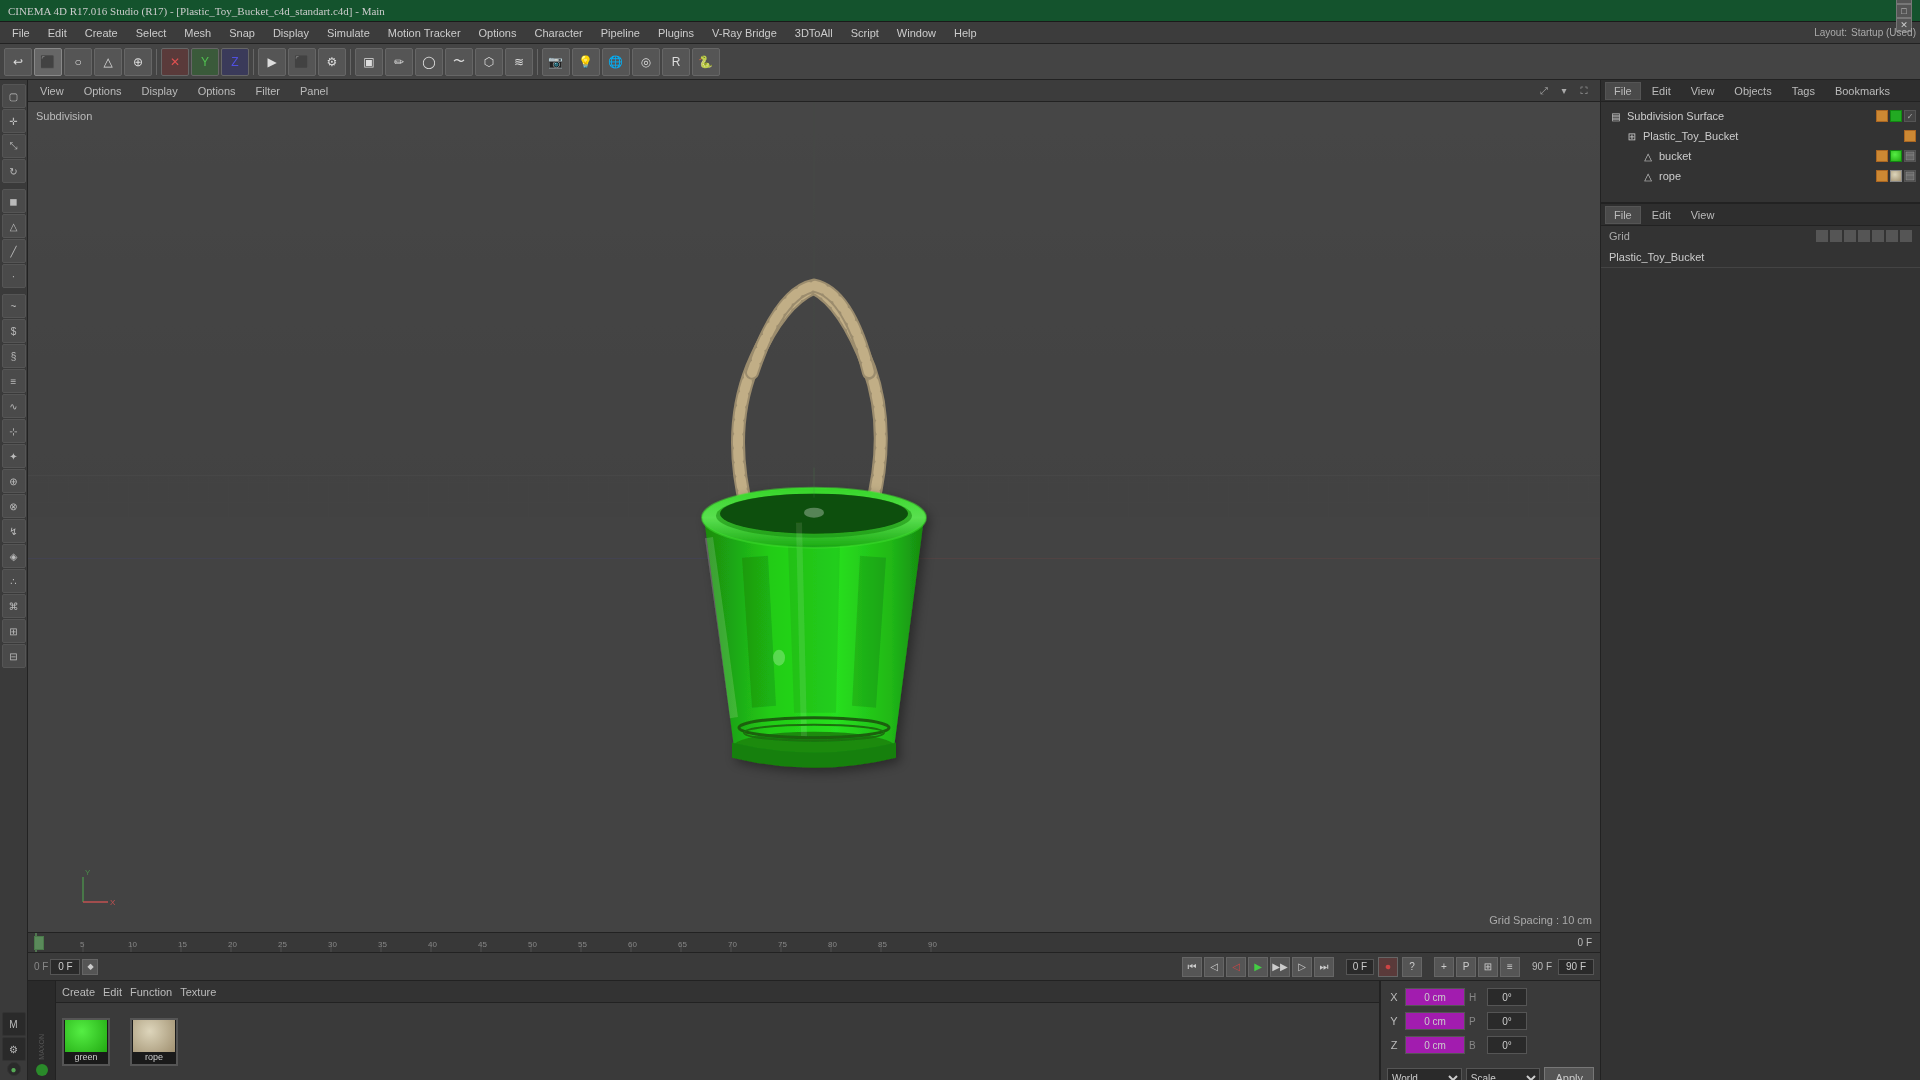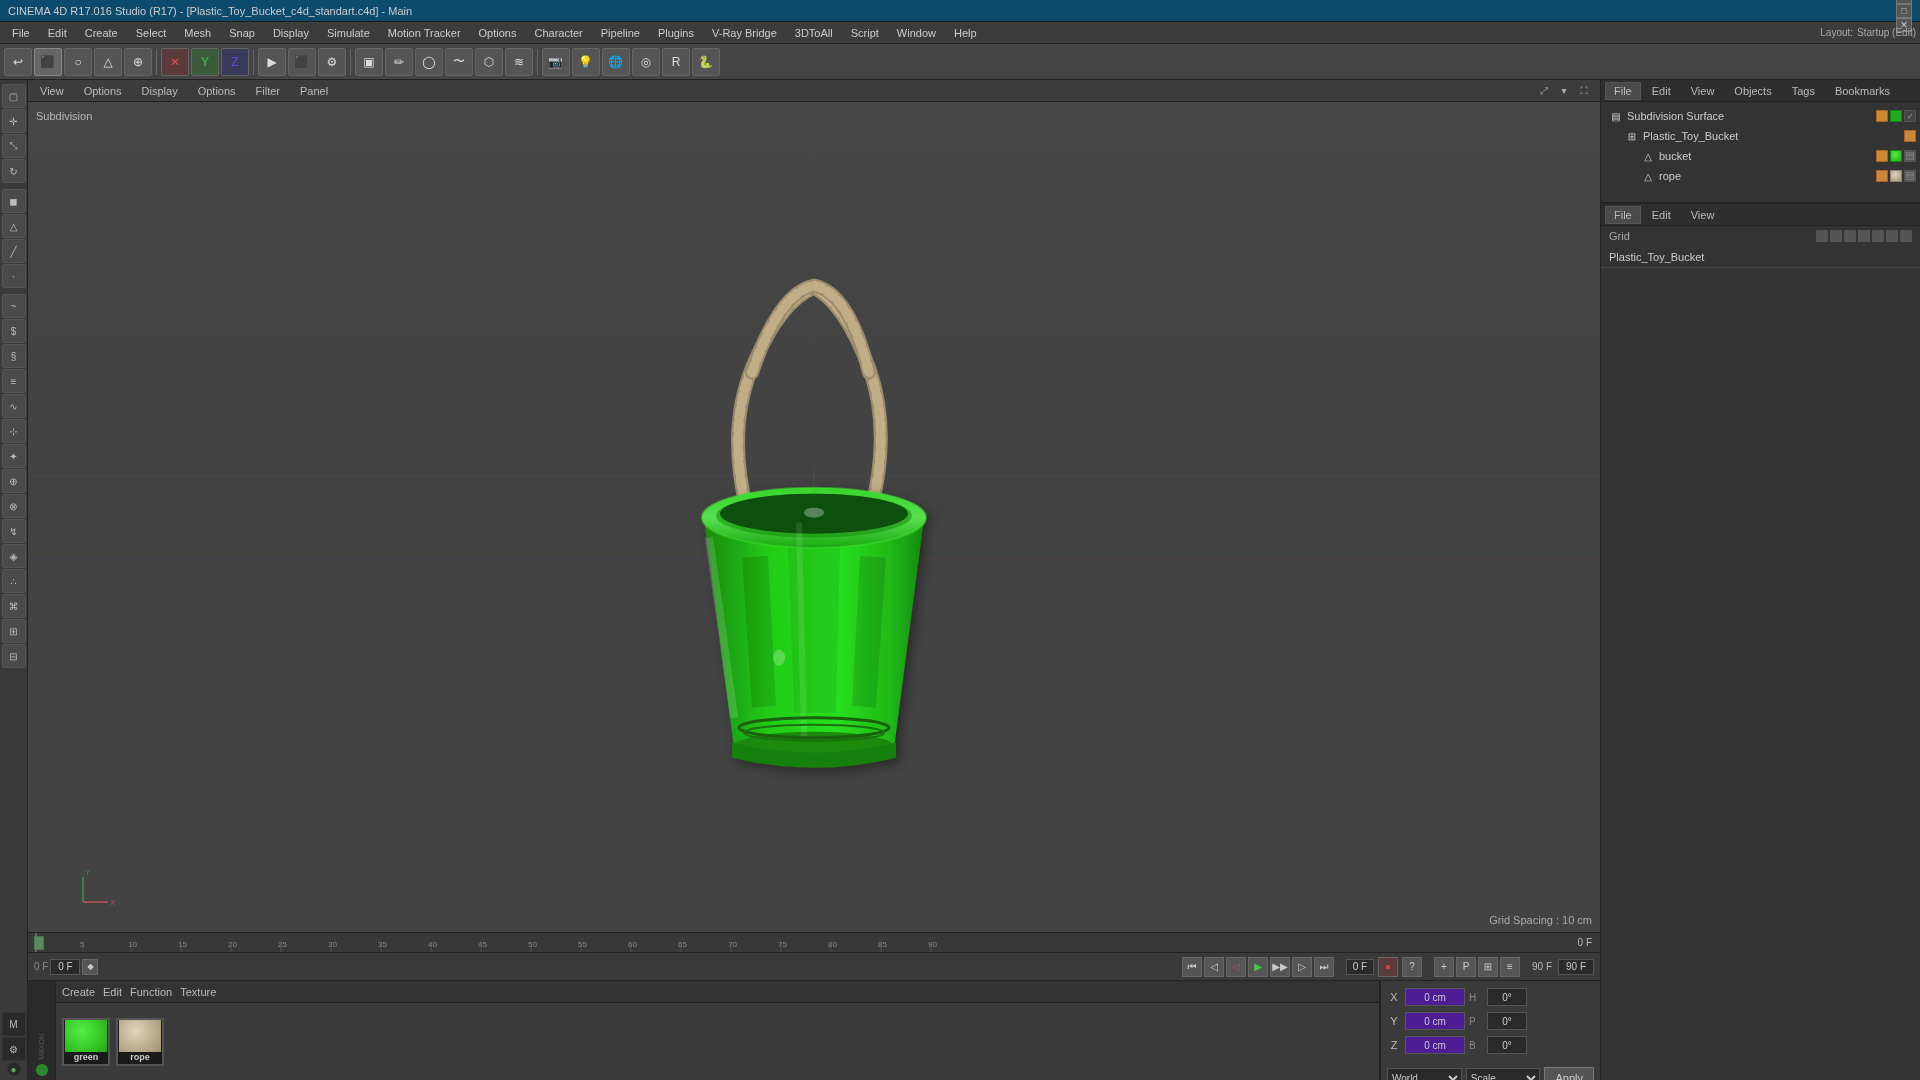--- a/index.html
+++ b/index.html
@@ -11,26 +11,27 @@
       font-family: Arial, sans-serif;
       font-size: 11px;
       color: #ccc;
       user-select: none;
     }
 
     
     #title-bar {
       width: 100%;
       height: 22px;
-      background: #0c4a6e;
+      background: #14532d;
       display: flex;
       align-items: center;
       justify-content: space-between;
       padding: 0 8px;
       border-bottom: 1px solid #1a1a1a;
+      font-family: Liberation Serif, serif;
     }
     .tb-btn {
       width: 16px;
       height: 14px;
       background: #555;
       border: 1px solid #777;
       display: flex;
       align-items: center;
       justify-content: center;
       font-size: 9px;
@@ -301,23 +302,22 @@
     .mat-tb-item {
       font-size: 11px;
       color: #bbb;
       cursor: pointer;
     }
     #mat-area {
       flex: 1;
       display: flex;
       align-items: center;
       padding: 6px;
-      gap: 6px;
+      gap: 20px;
       background: #3a3a3a;
-      font-weight: bold;
     }
     .mat-swatch {
       width: 48px;
       height: 48px;
       border: 2px solid #666;
       cursor: pointer;
       display: flex;
       flex-direction: column;
       align-items: center;
       justify-content: flex-end;
@@ -351,21 +351,21 @@
     }
     .coord-label {
       width: 14px;
       font-size: 11px;
       color: #bbb;
       text-align: center;
     }
     .coord-input {
       width: 60px;
       height: 18px;
-      background: #4c1d95;
+      background: #a21caf;
       border: 1px solid #555;
       color: #ccc;
       font-size: 10px;
       text-align: center;
       padding: 0 2px;
     }
     .coord-extra-label {
       font-size: 10px;
       color: #888;
       width: 14px;
@@ -505,21 +505,21 @@
   <span class="menu-item">Character</span>
   <span class="menu-item">Pipeline</span>
   <span class="menu-item">Plugins</span>
   <span class="menu-item">V-Ray Bridge</span>
   <span class="menu-item">3DToAll</span>
   <span class="menu-item">Script</span>
   <span class="menu-item">Window</span>
   <span class="menu-item">Help</span>
   <div style="margin-left:auto; display:flex; align-items:center; gap:4px; font-size:10px; color:#aaa;">
     <span>Layout:</span>
-    <span>Startup (Edit)</span>
+    <span>Startup (Used)</span>
   </div>
 </div>
 
 <div id="toolbar">
 
   <div class="toolbar-btn">↩</div>
   <div class="toolbar-btn active" style="background:#666;">⬛</div>
   <div class="toolbar-btn">○</div>
   <div class="toolbar-btn">△</div>
   <div class="toolbar-btn">⊕</div>

